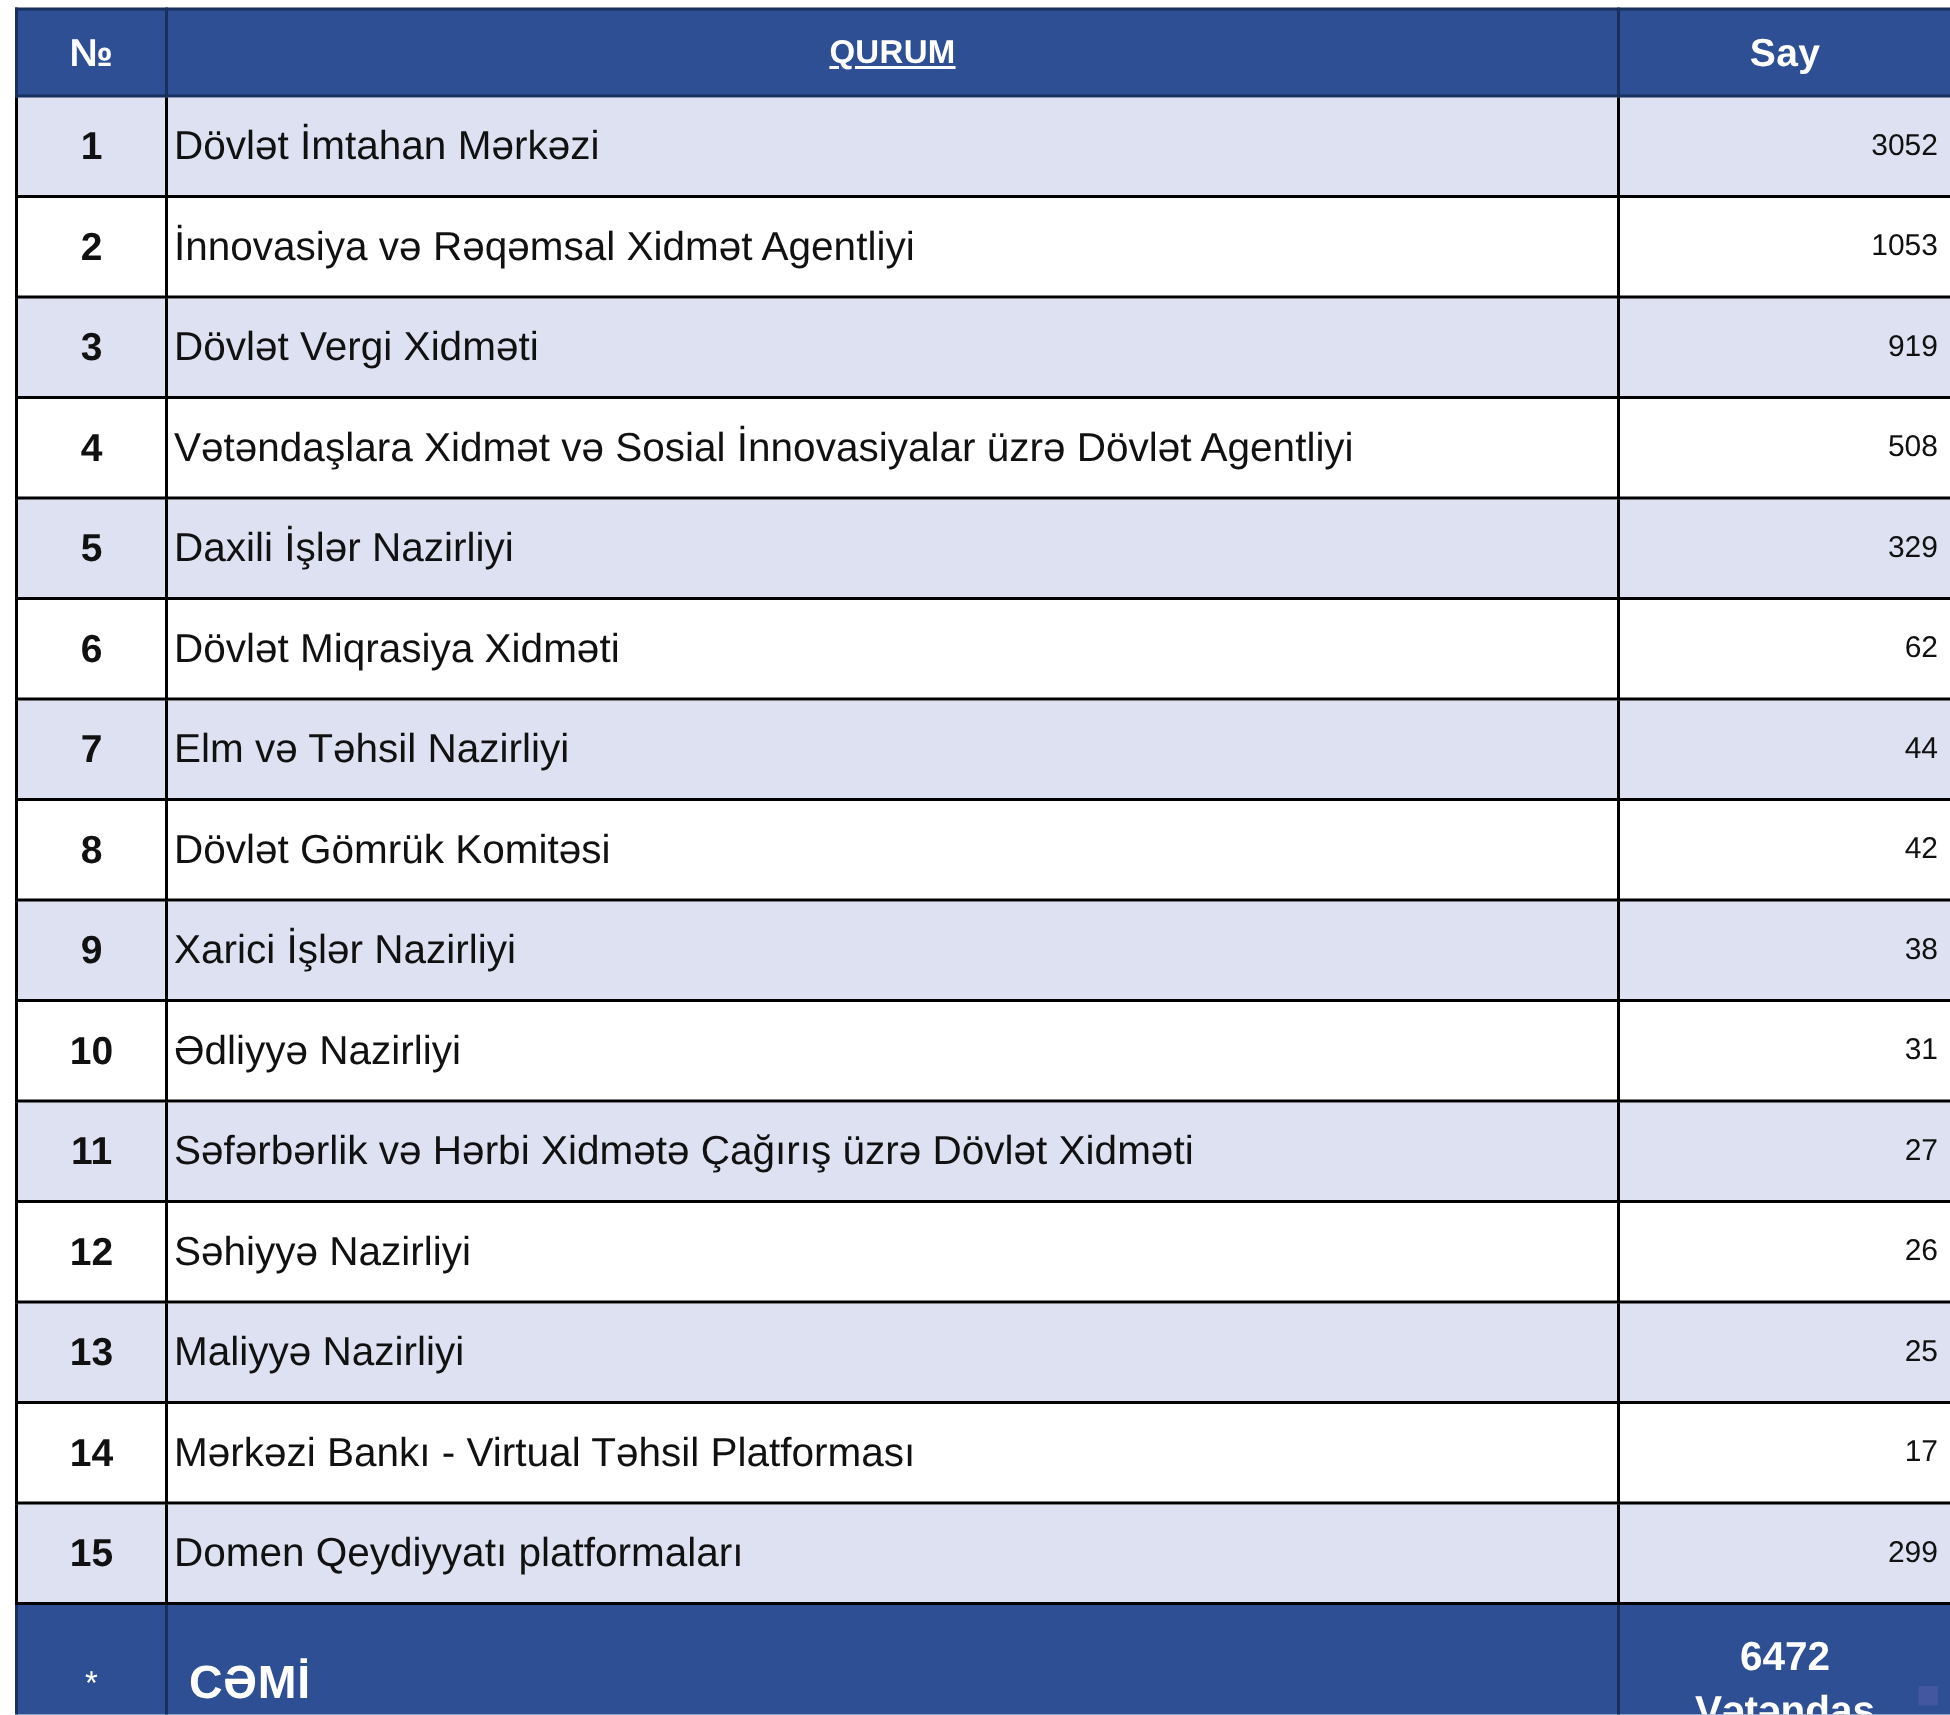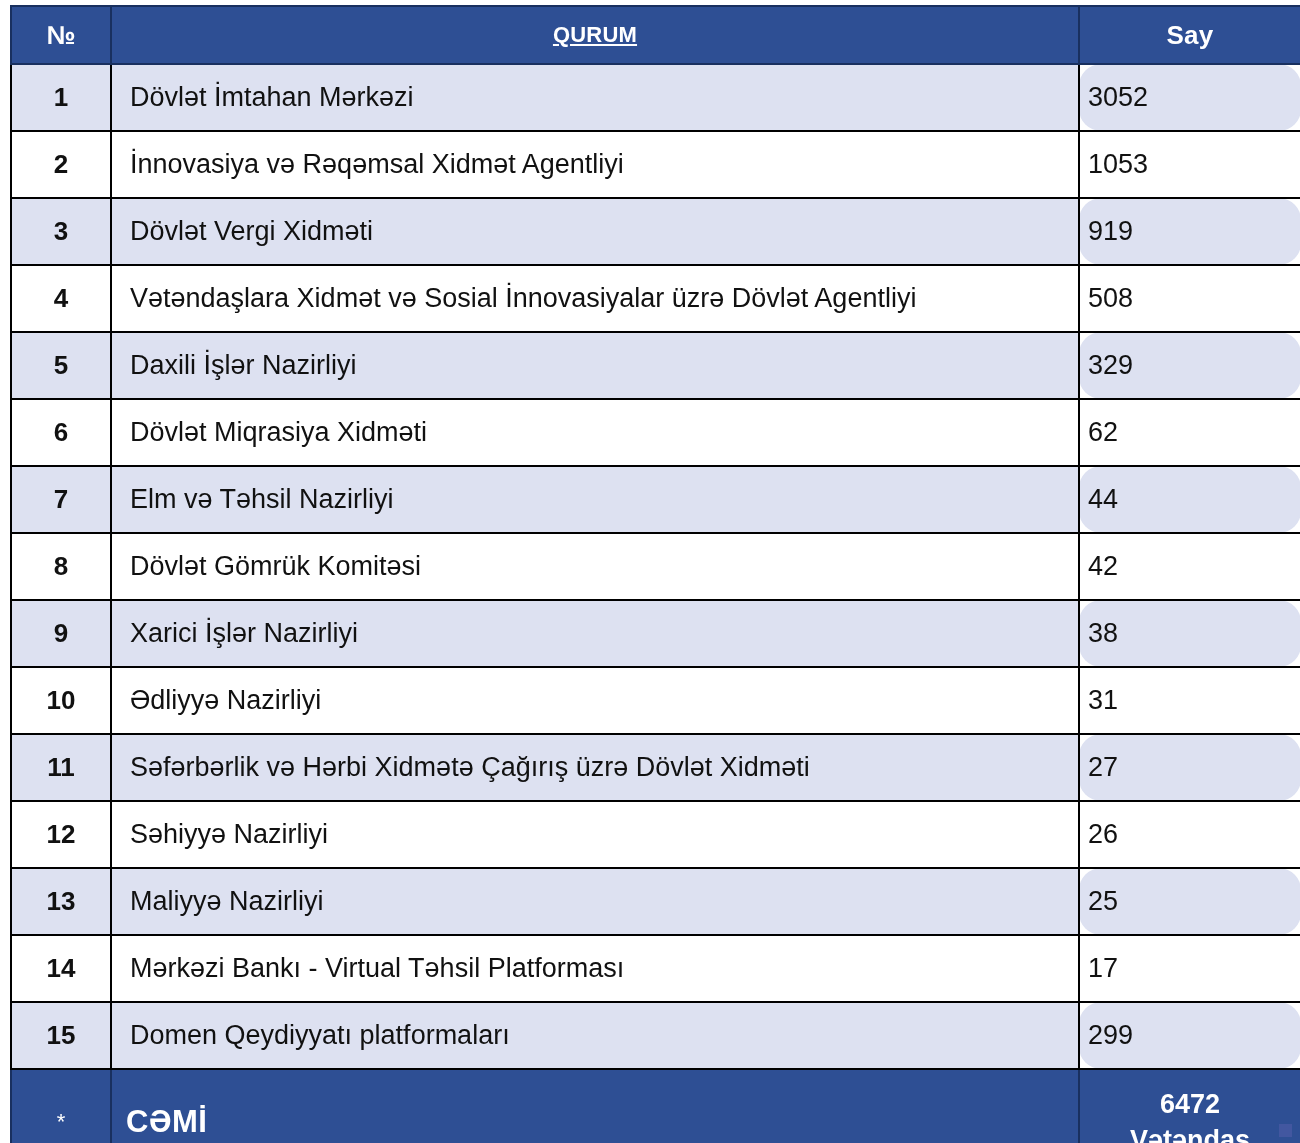--- a/index.html
+++ b/index.html
@@ -62,28 +62,27 @@
   }
   tbody tr.shaded td { background: #dde1f1; }
 
   tbody td.cell-no {
     text-align: center;
     font-weight: bold;
     font-size: 26px;
   }
   tbody td.cell-org {
     text-align: left;
-    padding-left: 18px;
+    padding-left: 4px;
     white-space: nowrap;
     overflow: hidden;
   }
   tbody td.cell-count {
-    text-align: left;
-    font-size: 27px;
-    border-radius: 22px;
+    text-align: right;
+    font-size: 20px;
   }
 
   
   tr.total-row td {
     background: #2e4f94;
     color: #ffffff;
     border: 2px solid #19305f;
     height: 104px;
     vertical-align: middle;
   }

